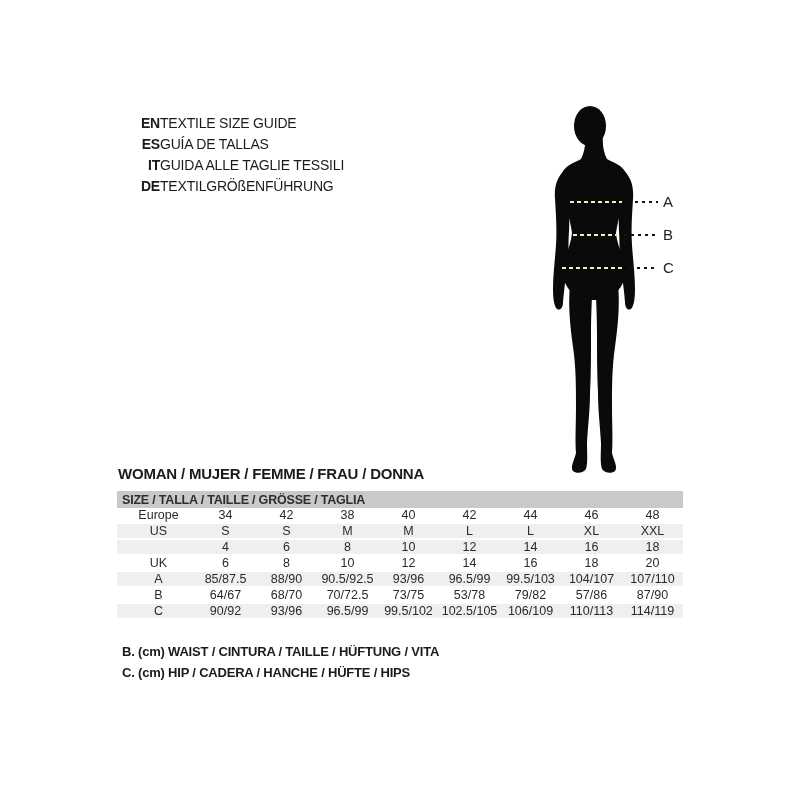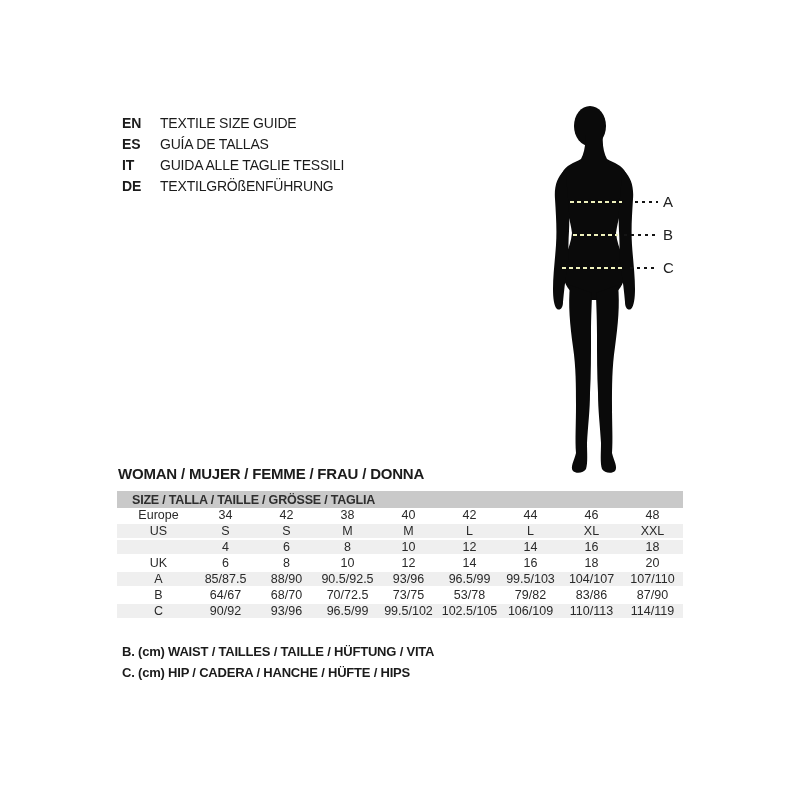--- a/index.html
+++ b/index.html
@@ -18,21 +18,21 @@
     width:800px;height:800px;
     background:#ffffff;
     font-family:"Liberation Sans","DejaVu Sans",sans-serif;
     color:var(--ink);
     overflow:hidden;
   }
 
   
   #lang-block{position:absolute;left:122px;top:112px;}
   .lang-row{display:flex;height:21px;align-items:center;}
-  .lang-code{width:38px;font-size:14px;font-weight:bold;letter-spacing:-0.2px;}
+  .lang-code{width:38px;font-size:14px;font-weight:bold;letter-spacing:-0.2px;text-align:right;}
   .lang-title{font-size:14px;font-weight:normal;letter-spacing:-0.2px;white-space:nowrap;}
 
   
   #figure{position:absolute;left:520px;top:95px;width:200px;height:395px;}
   #figure svg{position:absolute;left:0;top:0;}
   .marker-label{
     position:absolute;left:143px;width:22px;height:18px;
     font-size:15px;color:#222;line-height:18px;
   }
   #marker-label-a{top:98px;}
@@ -48,21 +48,21 @@
   }
 
   
   #size-table{
     position:absolute;left:117px;top:491px;width:566px;
     border-collapse:collapse;table-layout:fixed;
   }
   #size-table th{
     height:17px;background:var(--header-bg);
     font-size:12.5px;font-weight:bold;color:#2e2e2e;
-    text-align:left;padding-left:15px;letter-spacing:-0.2px;
+    text-align:left;padding-left:5px;letter-spacing:-0.2px;
   }
   #size-table td{
     height:15px;font-size:12.5px;color:var(--table-ink);
     text-align:center;border-bottom:2px solid #ffffff;
     white-space:nowrap;overflow:hidden;
   }
   #size-table td.lbl{text-align:center;padding-left:5px;}
   #size-table col.label-col{width:78px;}
   #size-table tr.shaded td{background:var(--stripe);}
 
@@ -211,36 +211,36 @@
       </tr>
 
   <tr>
     <td class="lbl">B</td>
   <td>64/67</td>
         <td>68/70</td>
         <td>70/72.5</td>
         <td>73/75</td>
         <td>53/78</td>
         <td>79/82</td>
-        <td>83/86</td>
+        <td>57/86</td>
         <td>87/90</td>
       </tr>
 
   <tr class="shaded">
     <td class="lbl">C</td>
   <td>90/92</td>
         <td>93/96</td>
         <td>96.5/99</td>
         <td>99.5/102</td>
         <td>102.5/105</td>
         <td>106/109</td>
         <td>110/113</td>
         <td>114/119</td>
       </tr>
 </tbody>
 </table>
 
 <div id="notes">
 
-  <div class="note-line">B. (cm) WAIST / TAILLES / TAILLE / HÜFTUNG / VITA</div>
+  <div class="note-line">B. (cm) WAIST / CINTURA / TAILLE / HÜFTUNG / VITA</div>
 
   <div class="note-line">C. (cm) HIP / CADERA / HANCHE / HÜFTE / HIPS</div>
 </div>
 
 </body></html>

